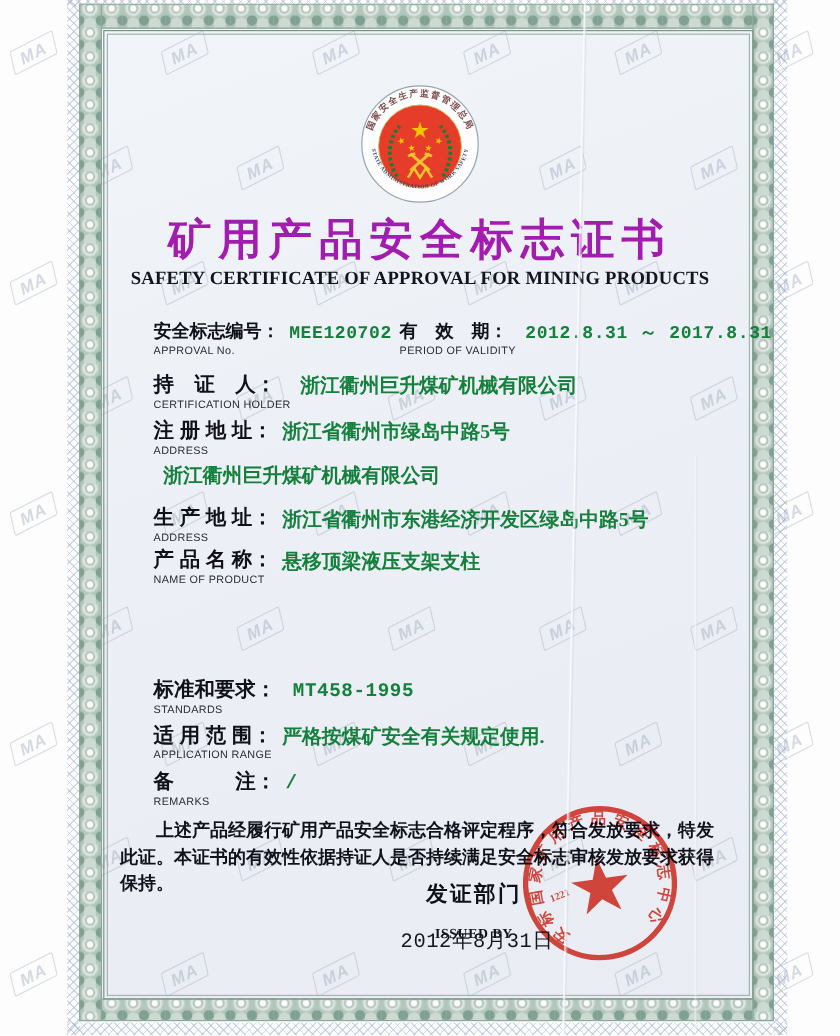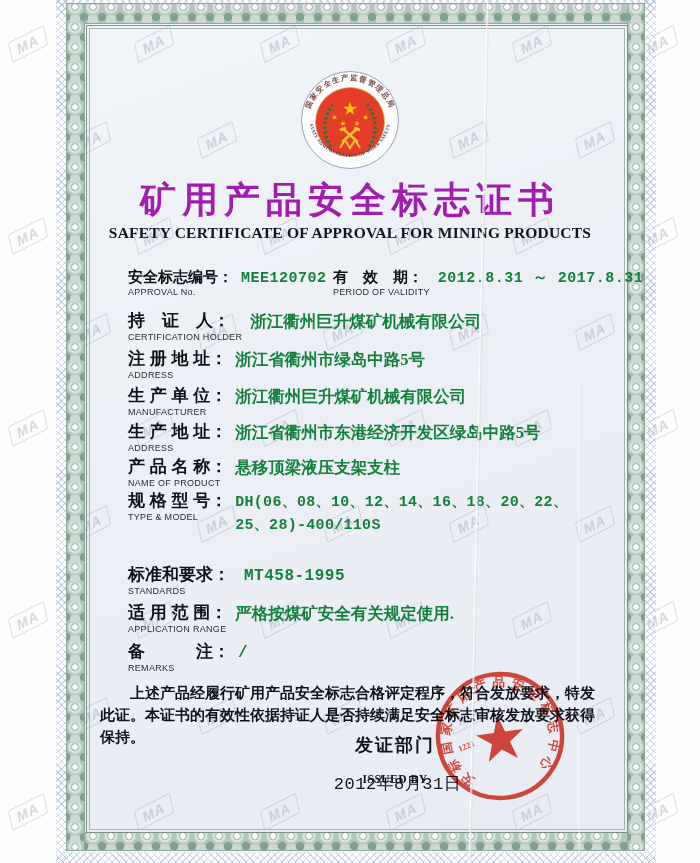--- a/index.html
+++ b/index.html
@@ -215,50 +215,39 @@
 
   <div id="row-reg-address" class="abs field">
     <div class="lbl">
       <span class="zh">注 册 地 址：</span>
       <span class="en">ADDRESS</span>
     </div>
     <span class="val">浙江省衢州市绿岛中路5号</span>
   </div>
 
   <div id="row-manufacturer" class="abs field">
-    <div class="lbl">
-      <span class="zh">生 产 单 位：</span>
-      <span class="en">MANUFACTURER</span>
-    </div>
     <span class="val">浙江衢州巨升煤矿机械有限公司</span>
   </div>
 
   <div id="row-prod-address" class="abs field">
     <div class="lbl">
       <span class="zh">生 产 地 址：</span>
       <span class="en">ADDRESS</span>
     </div>
     <span class="val">浙江省衢州市东港经济开发区绿岛中路5号</span>
   </div>
 
   <div id="row-product-name" class="abs field">
     <div class="lbl">
       <span class="zh">产 品 名 称：</span>
       <span class="en">NAME OF PRODUCT</span>
     </div>
     <span class="val">悬移顶梁液压支架支柱</span>
   </div>
 
-  <div id="row-type-model" class="abs field">
-    <div class="lbl">
-      <span class="zh">规 格 型 号：</span>
-      <span class="en">TYPE &amp; MODEL</span>
-    </div>
-    <span class="val wrap">DH(06、08、10、12、14、16、18、20、22、25、28)-400/110S</span>
-  </div>
 
   <div id="row-standards" class="abs field">
     <div class="lbl">
       <span class="zh">标准和要求：</span>
       <span class="en">STANDARDS</span>
     </div>
     <span class="val mono" style="font-size:16px;margin-left:14px;">MT458-1995</span>
   </div>
 
   <div id="row-remarks" class="abs field">

